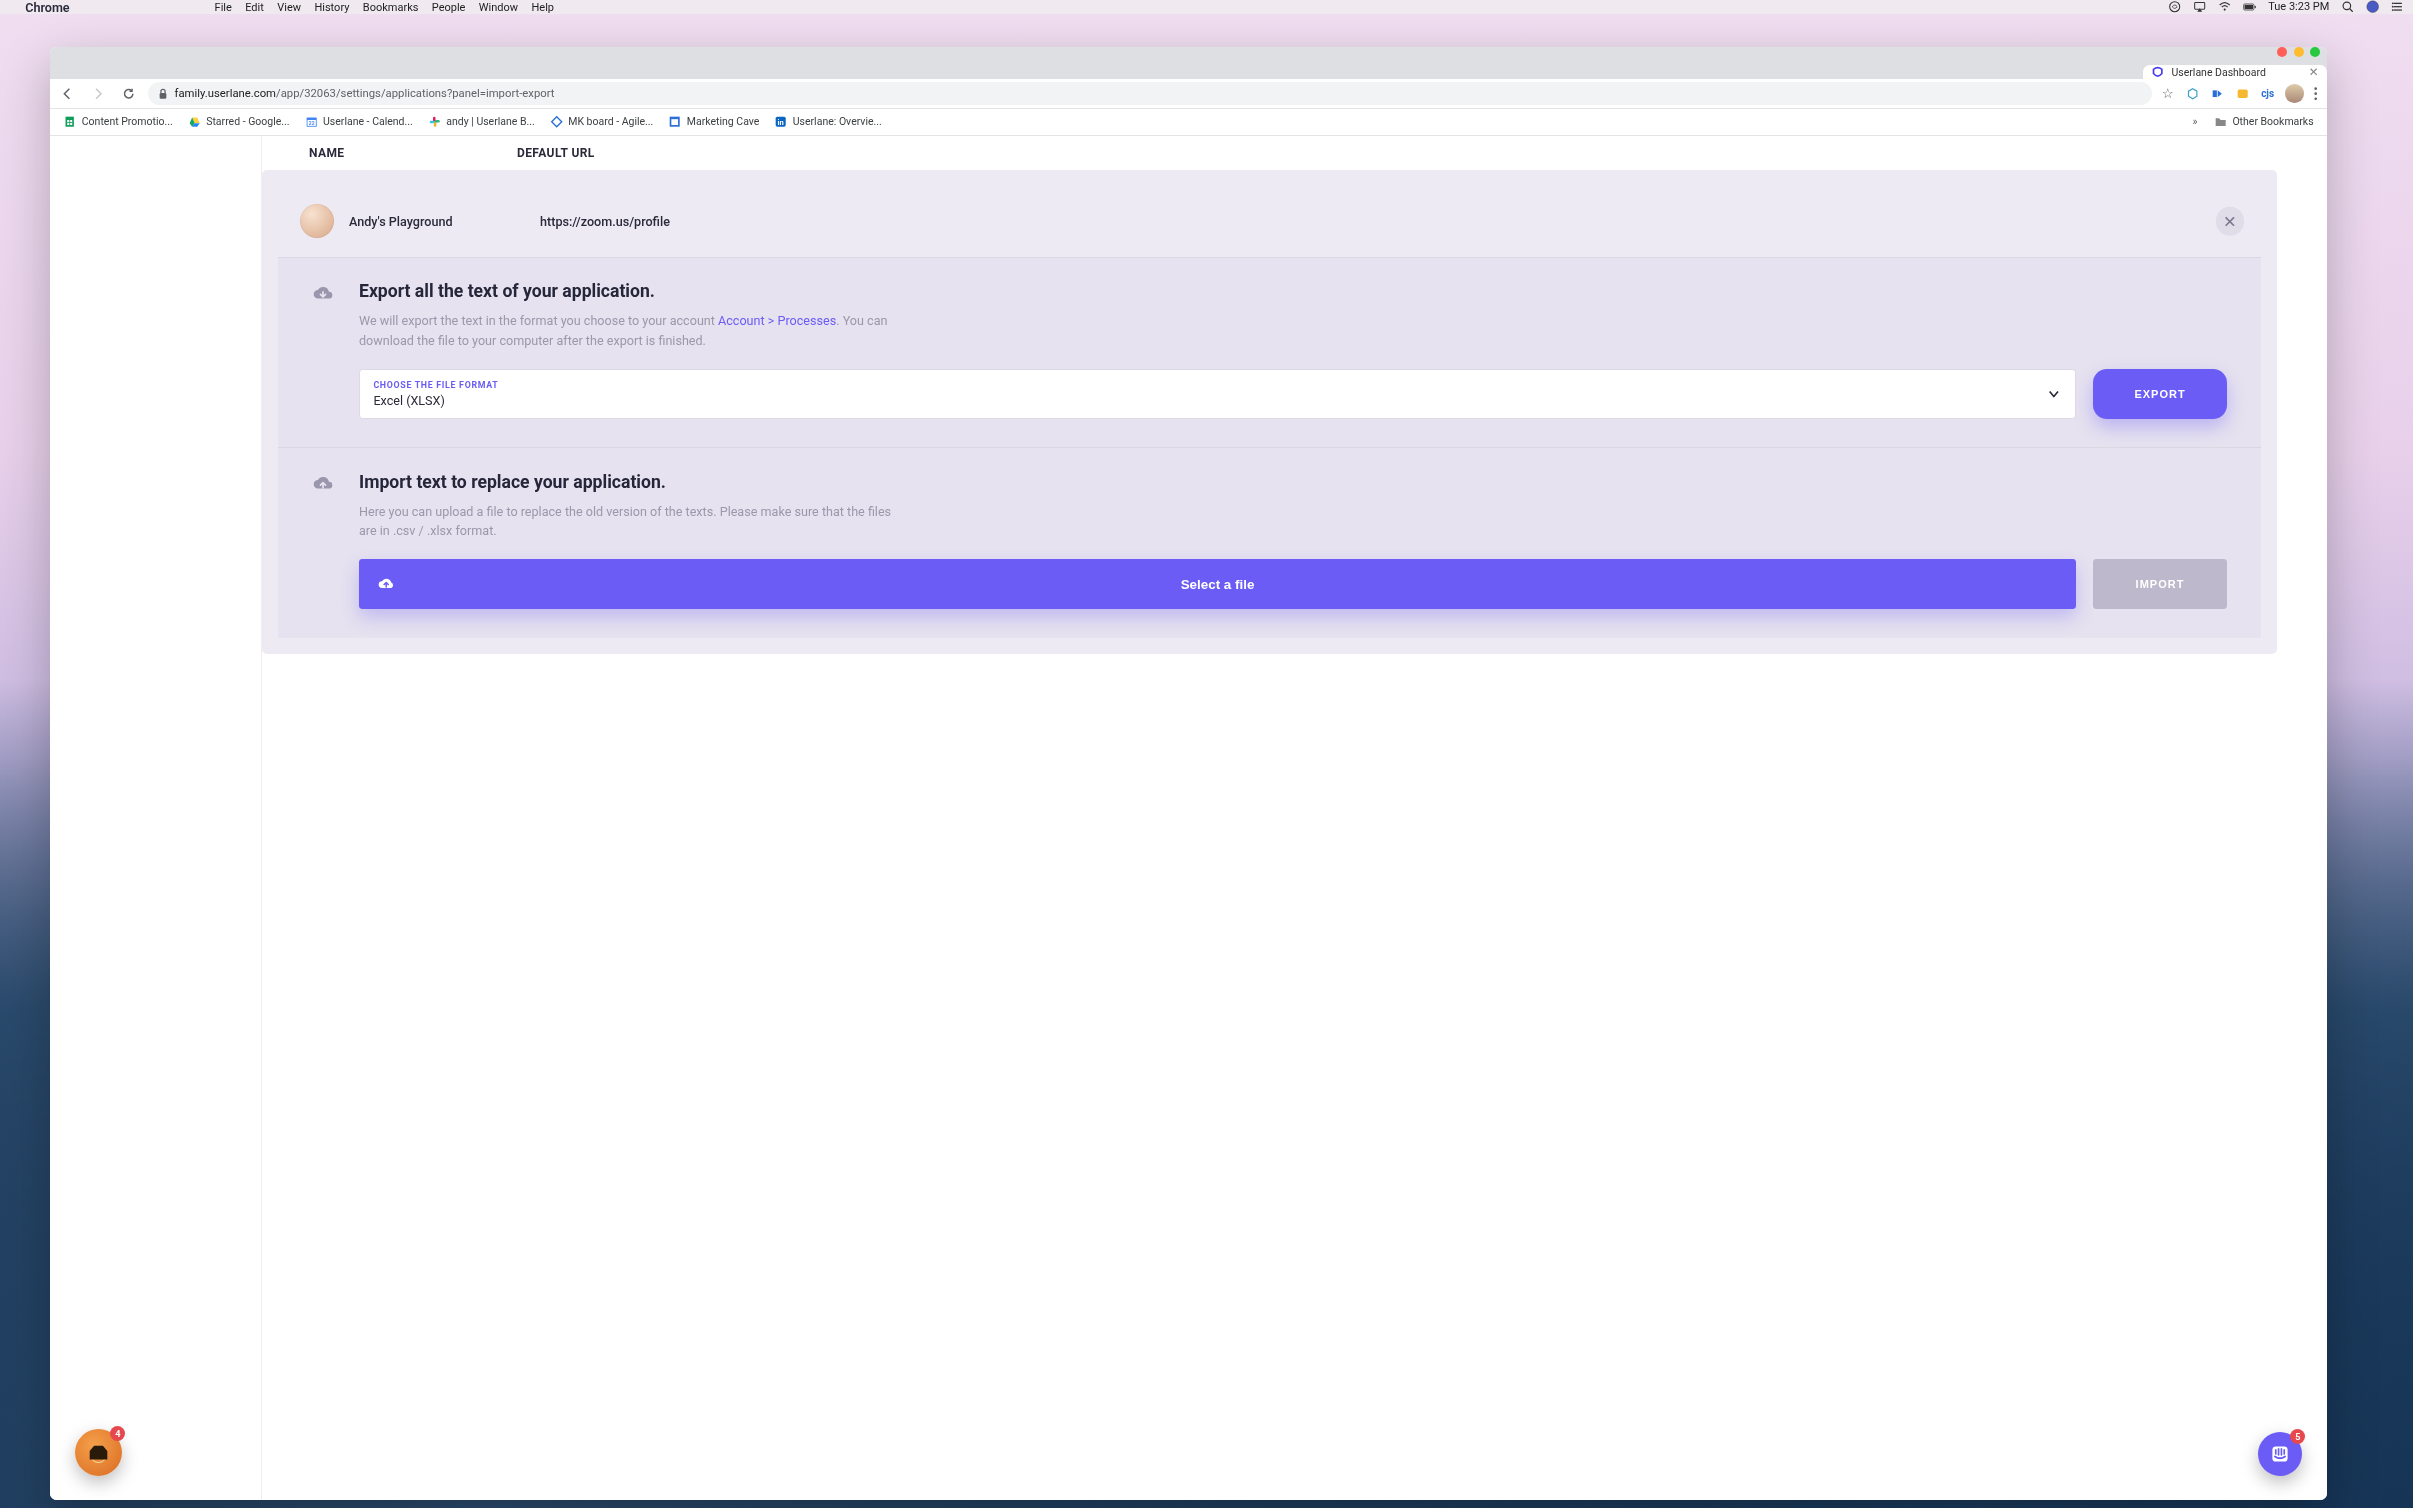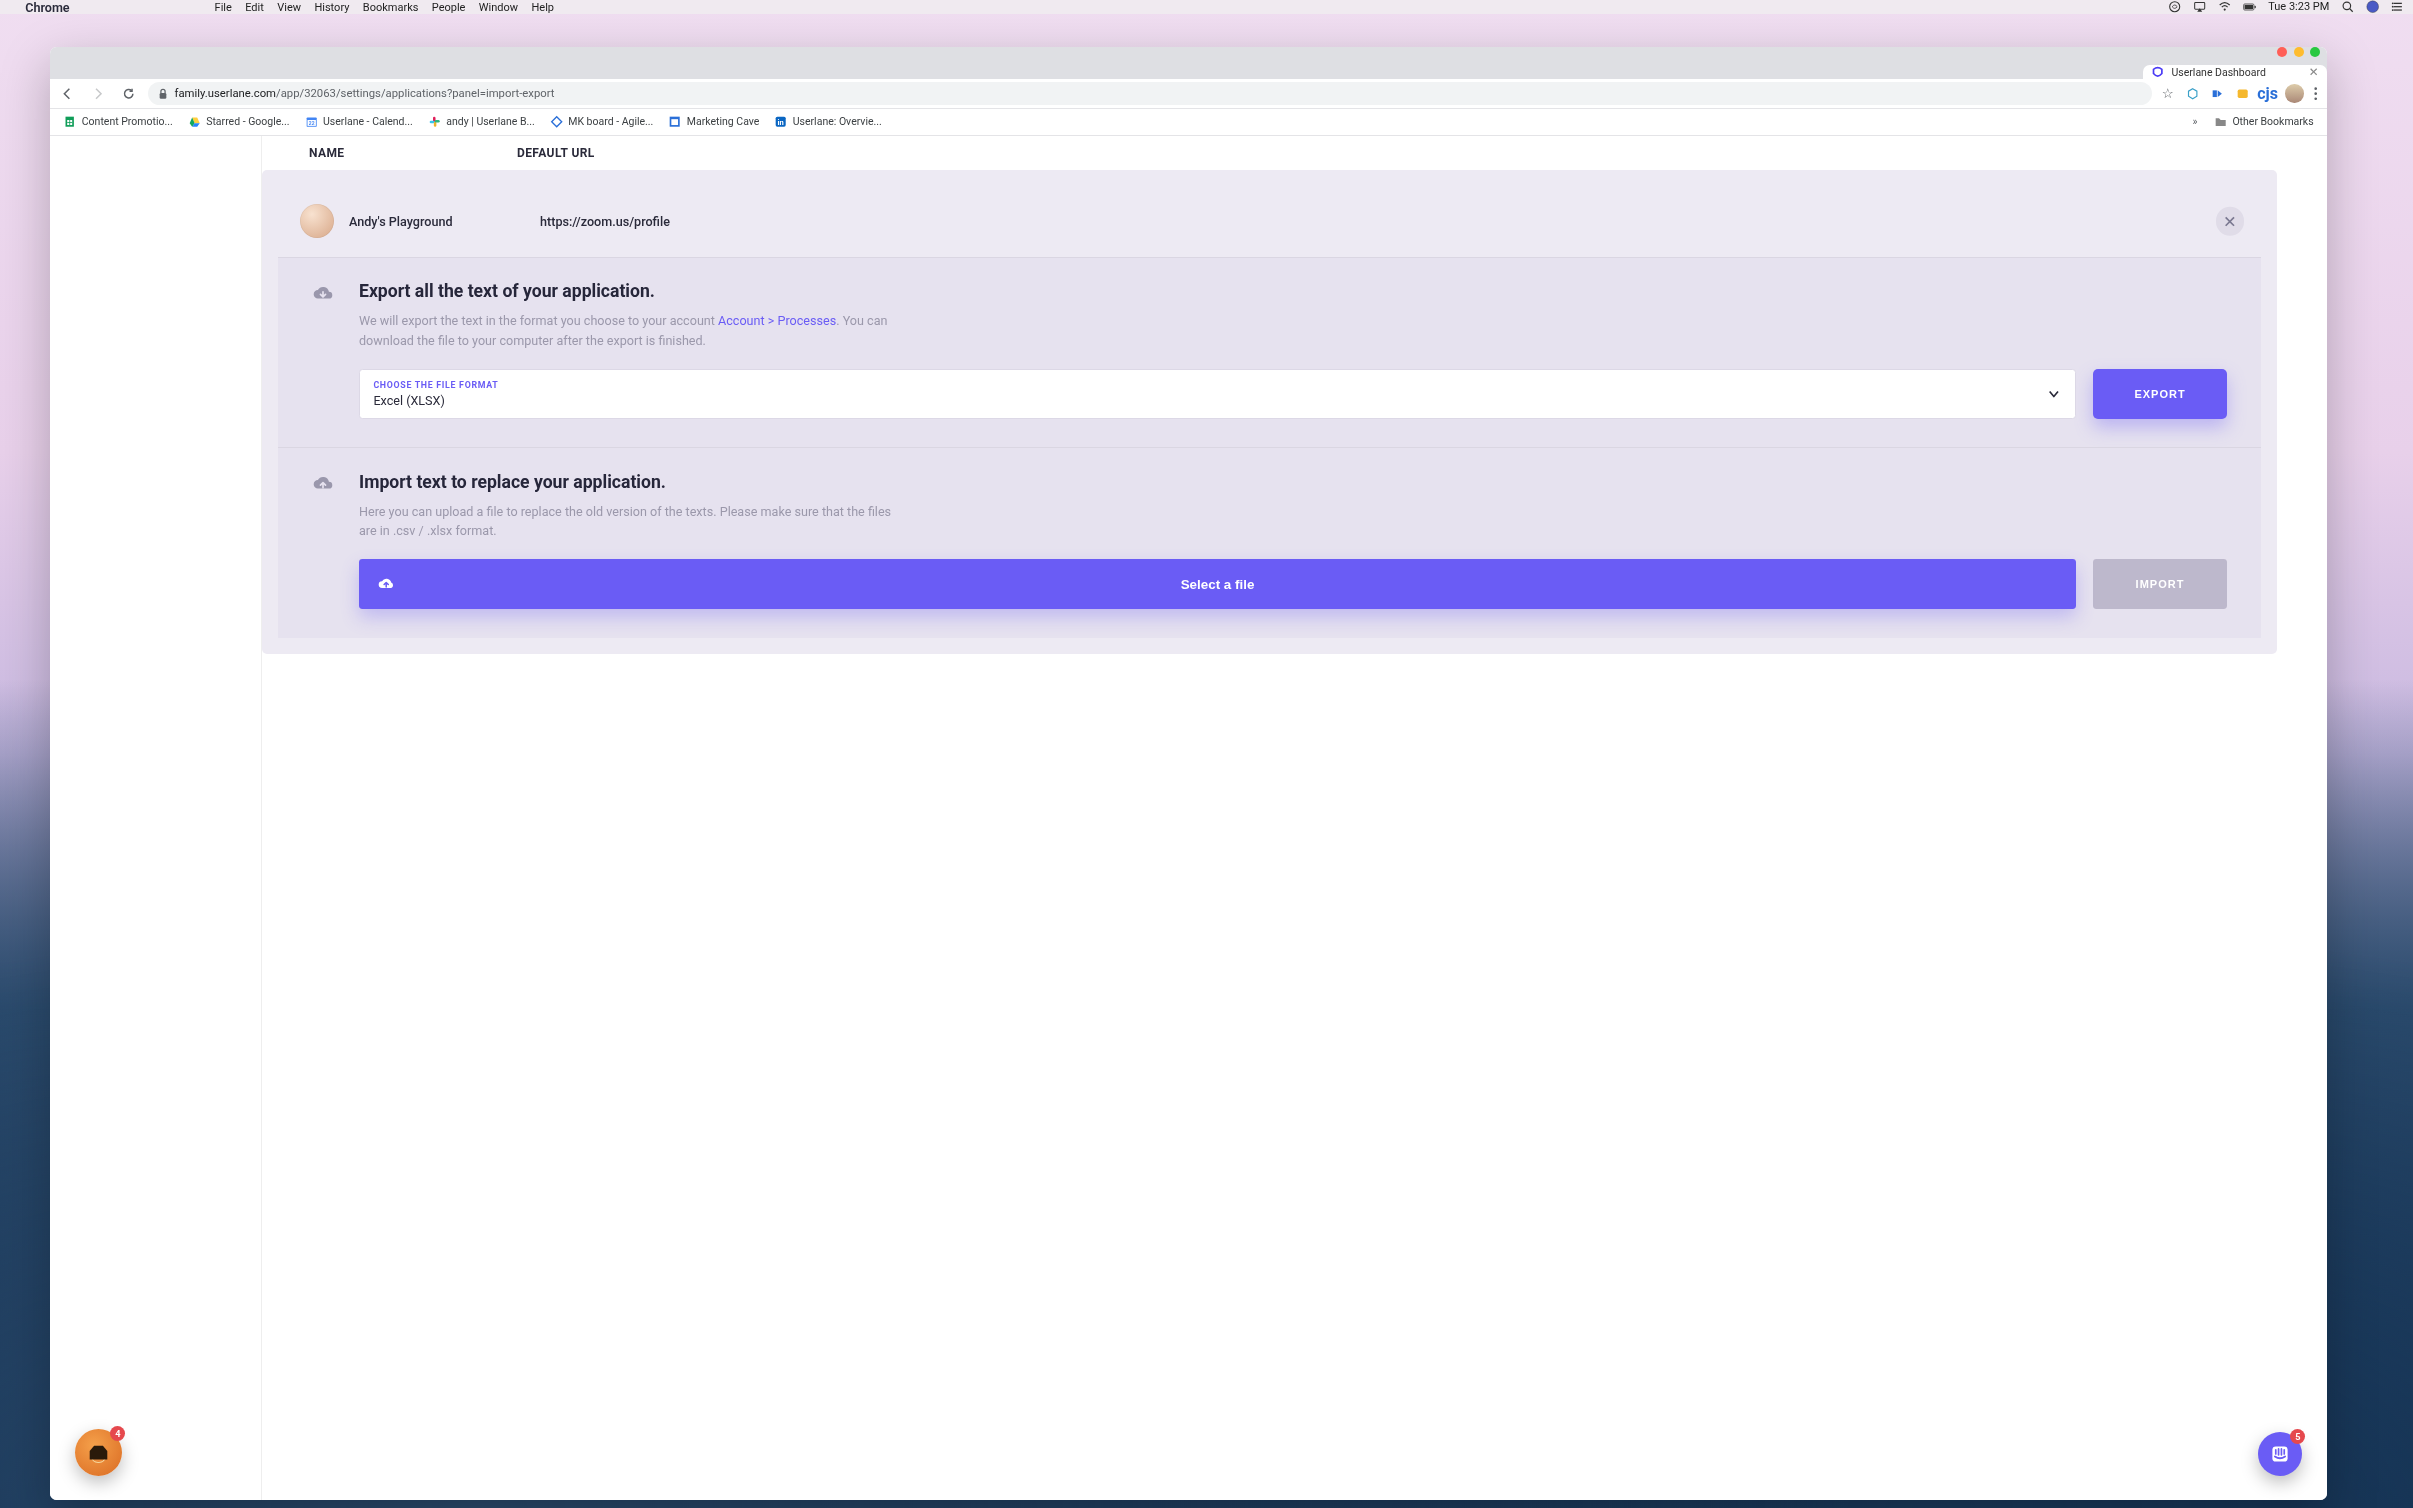--- a/index.html
+++ b/index.html
@@ -61,21 +61,21 @@
     padding: 0 6.7px; gap: 8.4px;
   }
   .toolbar .navbtn { width:22px;height:22px; display:flex;align-items:center;justify-content:center; color:#5f6368; cursor:pointer; border-radius:50%; }
   .omnibox {
     flex:1; height:23.5px; background:#f1f3f4; border-radius:11.7px; display:flex; align-items:center;
     padding: 0 10px; gap:6.7px; font-size:11.3px; color:#5f6368;
   }
   .omnibox .lock { font-size:10px; color:#5f6368; }
   .omnibox .url .dark { color:#202124; }
   .toolbar-right { display:flex; align-items:center; gap:10px; padding-right:3.4px;}
-  .ext-icon { width:15px;height:15px; display:flex;align-items:center;justify-content:center; font-size:16px; cursor:pointer;}
+  .ext-icon { width:15px;height:15px; display:flex;align-items:center;justify-content:center; font-size:10px; cursor:pointer;}
   .avatar-sm { width:18.4px;height:18.4px;border-radius:50%; background:linear-gradient(#dca,#a87); cursor:pointer;}
   .kebab { cursor:pointer; color:#5f6368; }
 
   .bookmarks {
     height:27px; background:#fff; border-bottom:0.8px solid #e4e4e7; display:flex; align-items:center;
     padding: 0 8.4px; gap: 5px; font-size:10.5px; color:#3c4043;
   }
   .bm-item { display:flex; align-items:center; gap:5px; padding:3.4px 5px; border-radius:3.4px; cursor:pointer; white-space:nowrap;}
   .bm-item .bm-ico { width:13.4px;height:13.4px; display:flex;align-items:center;justify-content:center; }
   .bm-more { margin-left:auto; display:flex; align-items:center; gap:11.7px;}
@@ -112,21 +112,21 @@
   .select-box {
     flex:1; background:#fff; border:0.8px solid #dcd8e6; border-radius:3.4px; padding:8.4px 13.4px 8.4px 13.4px;
     display:flex; flex-direction:column; justify-content:center; cursor:pointer; position:relative;
     min-height:50px;
   }
   .select-box .label { font-size:8.8px; letter-spacing:0.7px; color:#6a5cf5; font-weight:700; margin-bottom:3.4px;}
   .select-box .value { font-size:12.6px; color:#2a2a3a; }
   .select-box .chev { position:absolute; right:15px; top:50%; transform:translateY(-50%); color:#2a2a3a;}
   .btn-primary {
     background:#6a5cf5; color:#fff; font-size:11px; letter-spacing:1px; font-weight:700;
-    border:none; border-radius:5px; padding: 0 34px; height:50px; cursor:pointer;
+    border:none; border-radius:14px; padding: 0 34px; height:50px; cursor:pointer;
     box-shadow: 0 8.4px 18.4px rgba(106,92,245,0.35);
     min-width: 134px;
   }
   .btn-disabled {
     background:#bdb8cc; color:#fff; font-size:11px; letter-spacing:1px; font-weight:700;
     border:none; border-radius:3.4px; padding:0 34px; height:50px; cursor:not-allowed;
     min-width:134px;
   }
   .btn-select-file {
     flex:1; background:#6a5cf5; color:#fff; font-size:13.4px; font-weight:600;

